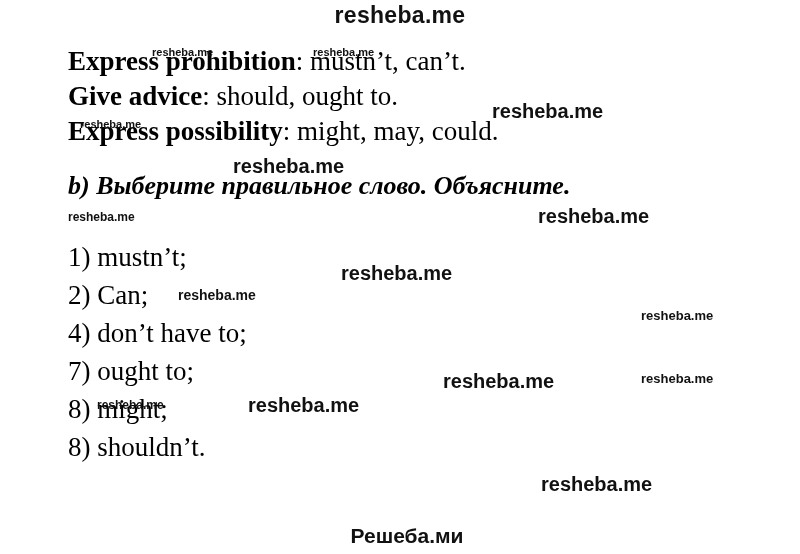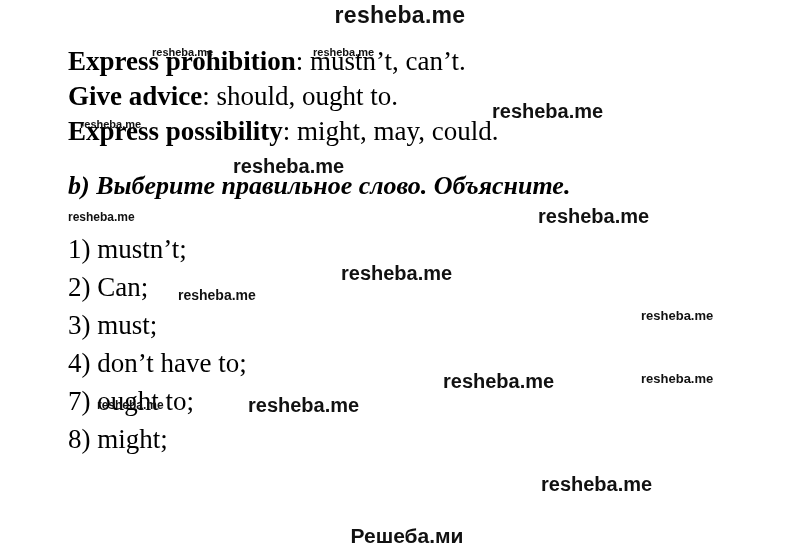--- a/index.html
+++ b/index.html
@@ -61,21 +61,21 @@
   .task-line {
     font-size: 26px;
     font-style: italic;
     font-weight: bold;
     line-height: 32px;
     margin-top: 22px;
     margin-bottom: 4px;
     white-space: nowrap;
   }
   .answers {
-    margin-top: 28px;
+    margin-top: 36px;
   }
   .answer-item {
     font-size: 27px;
     line-height: 38px;
     white-space: nowrap;
   }
   .wm {
     position: absolute;
     font-family: "Liberation Sans", sans-serif;
     font-weight: bold;
@@ -103,24 +103,24 @@
 
     <div class="grammar-line">
       <span class="bold">Express possibility</span><span>: might, may, could.</span>
     </div>
 
     <div class="task-line">b) Выберите правильное слово. Объясните.</div>
 
     <div class="answers">
       <div class="answer-item">1) mustn’t;</div>
       <div class="answer-item">2) Can;</div>
-      <div class="answer-item">3) must;</div>
       <div class="answer-item">4) don’t have to;</div>
       <div class="answer-item">7) ought to;</div>
       <div class="answer-item">8) might;</div>
+      <div class="answer-item">8) shouldn’t.</div>
     </div>
 
   </div>
 
   <div class="wm-bottom">Решеба.ми</div>
 
   <div id="wm-layer">
       <div class="wm" style="left: 152px; top: 46px; font-size: 11px;">resheba.me</div>
       <div class="wm" style="left: 313px; top: 46px; font-size: 11px;">resheba.me</div>
       <div class="wm" style="left: 492px; top: 100px; font-size: 20px;">resheba.me</div>

